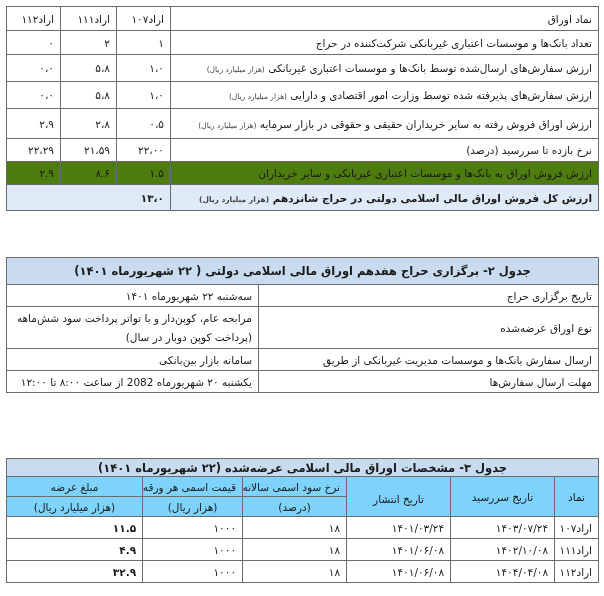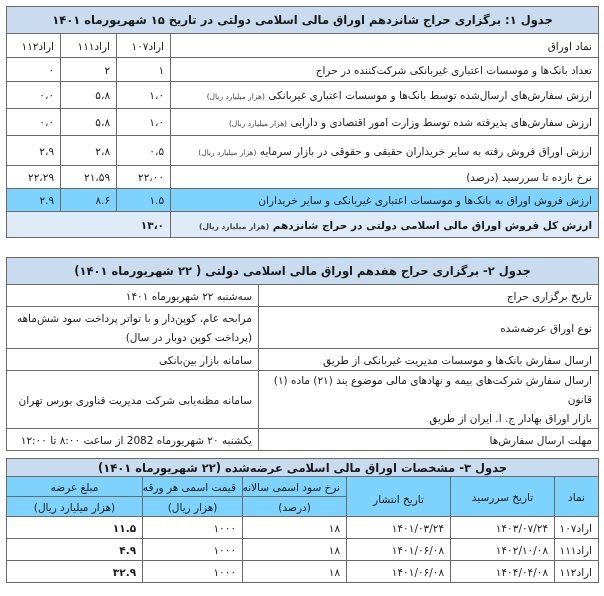--- a/index.html
+++ b/index.html
@@ -4,43 +4,40 @@
 <style>
   html, body { margin:0; padding:0; background:#ffffff; }
   body { width:604px; height:596px; position:relative; overflow:hidden;
          font-family:"DejaVu Sans", sans-serif; color:#1a1a1a; }
   table { border-collapse:collapse; position:absolute; direction:rtl; table-layout:fixed; }
   td, th { border:1px solid #6b6b6b; padding:0 6px; font-weight:normal; overflow:hidden; white-space:nowrap; }
   .title-row td { background:#c9dcef; font-weight:bold; text-align:center; font-size:11.5px; }
   .lbl { font-size:10.5px; }
   .val { text-align:right; font-size:10.5px; }
   .unit { font-size:7.5px; color:#444; }
-  .pink td { background:#7dd3fc; }
+  .pink td { background:#4d7c0f; }
   .blue td { background:#deeaf6; }
   .bold { font-weight:bold; }
   #t1 { left:6px; top:6px; width:592px; }
   #t2 { left:6px; top:257px; width:592px; }
   #t3 { left:6px; top:458px; width:592px; }
   .wrap { white-space:normal; line-height:19px; }
   .t3h td { background:#7dd3fc; text-align:center; font-size:10.5px; }
 </style>
 </head>
 <body>
 
 <table id="t1">
   <colgroup>
       <col style="width:428px">
       <col style="width:54px">
       <col style="width:56px">
       <col style="width:54px">
     </colgroup>
   <tbody>
-      <tr class="title-row" style="height:27px">
-    <td colspan="4">جدول ۱: برگزاری حراج شانزدهم اوراق مالی اسلامی دولتی در تاریخ ۱۵ شهریورماه ۱۴۰۱</td>
-  </tr>
   <tr style="height:24px">
     <td class="lbl">نماد اوراق</td>
     <td class="val">اراد۱۰۷</td>
     <td class="val">اراد۱۱۱</td>
     <td class="val">اراد۱۱۲</td>
   </tr>
   <tr style="height:24px">
     <td class="lbl">تعداد بانک‌ها و موسسات اعتباری غیربانکی شرکت‌کننده در حراج</td>
     <td class="val">۱</td>
     <td class="val">۲</td>
@@ -100,27 +97,20 @@
     <td class="lbl">نوع اوراق عرضه‌شده</td>
     <td class="val wrap">
           <div>مرابحه عام، کوپن‌دار و با تواتر پرداخت سود شش‌ماهه</div>
           <div>(پرداخت کوپن دوبار در سال)</div>
         </td>
   </tr>
   <tr style="height:22px">
     <td class="lbl">ارسال سفارش بانک‌ها و موسسات مدیریت غیربانکی از طریق</td>
     <td class="val">سامانه بازار بین‌بانکی</td>
   </tr>
-  <tr style="height:42px">
-    <td class="lbl wrap">
-          <div>ارسال سفارش شرکت‌های بیمه و نهادهای مالی موضوع بند (۲۱) ماده (۱) قانون</div>
-          <div>بازار اوراق بهادار ج. ا. ایران از طریق</div>
-        </td>
-    <td class="val">سامانه مظنه‌یابی شرکت مدیریت فناوری بورس تهران</td>
-  </tr>
   <tr style="height:22px">
     <td class="lbl">مهلت ارسال سفارش‌ها</td>
     <td class="val">یکشنبه ۲۰ شهریورماه 2082 از ساعت ۸:۰۰ تا ۱۲:۰۰</td>
   </tr>
 </tbody>
   </table>
 
 <table id="t3">
   <colgroup>
     <col style="width:44px">

